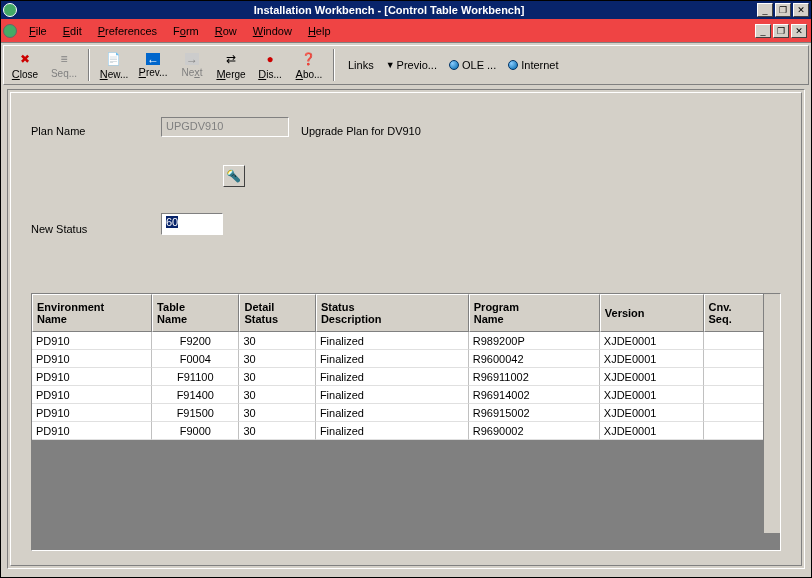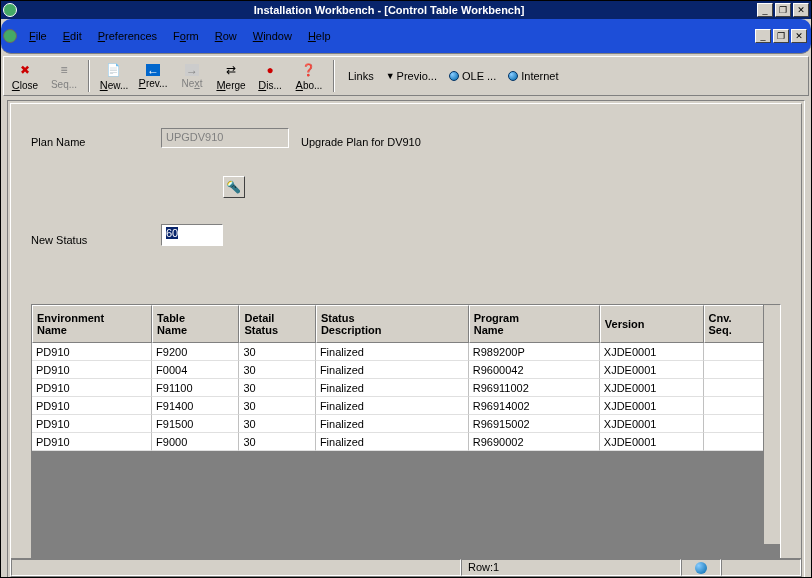--- a/index.html
+++ b/index.html
@@ -6,21 +6,21 @@
 body { background: #d4d0c8; width: 812px; height: 578px; overflow: hidden; border: 1px solid #000; }
 
 
 .titlebar { background: linear-gradient(#08246b, #08246b); color: #fff; height: 18px; display: flex; align-items: center; padding: 0 2px; text-align: center; }
 .titlebar .icon { width: 14px; height: 14px; background: #4a6; border-radius: 50%; margin-right: 4px; border: 1px solid #fff; }
 .titlebar .title { flex: 1; font-weight: bold; }
 .titlebar .winbtns { display: flex; gap: 2px; }
 .titlebar .winbtn { width: 16px; height: 14px; background: #d4d0c8; border: 1px solid #fff; border-right-color: #404040; border-bottom-color: #404040; font-size: 9px; display: flex; align-items: center; justify-content: center; color: #000; cursor: default; font-family: Arial; }
 
 
-.menubar { background: #1d4ed8; height: 35px; display: flex; align-items: center; padding: 0 2px; border-bottom: 1px solid #808080; border-radius: 10px; }
+.menubar { background: #ef4444; height: 24px; display: flex; align-items: center; padding: 0 2px; border-bottom: 1px solid #808080; }
 .menubar .menuicon { width: 14px; height: 14px; background: #4a6; border-radius: 50%; margin-right: 4px; border: 1px solid #666; }
 .menubar .menuitem { padding: 2px 8px; cursor: default; }
 .menubar .menuitem u { text-decoration: underline; }
 .menubar .spacer { flex: 1; }
 .menubar .mdibtns { display: flex; gap: 2px; margin-right: 2px; }
 .menubar .mdibtn { width: 16px; height: 14px; background: #d4d0c8; border: 1px solid #fff; border-right-color: #404040; border-bottom-color: #404040; font-size: 9px; display: flex; align-items: center; justify-content: center; cursor: default; }
 
 
 .toolbar { background: #d4d0c8; height: 40px; border: 1px solid #fff; border-right-color: #808080; border-bottom-color: #808080; margin: 2px; display: flex; align-items: center; padding: 2px; gap: 1px; }
 .toolbtn { width: 38px; height: 34px; display: flex; flex-direction: column; align-items: center; justify-content: center; border: 1px solid transparent; cursor: default; }
@@ -60,21 +60,21 @@
 
 .statusbar { position: absolute; bottom: 0; left: 0; right: 0; height: 18px; background: #d4d0c8; border-top: 1px solid #808080; display: flex; }
 .statusbar .panel { border: 1px solid #808080; border-right-color: #fff; border-bottom-color: #fff; padding: 1px 6px; }
 .statusbar .p1 { flex: 1; }
 .statusbar .p2 { width: 220px; }
 .statusbar .p3 { width: 40px; display: flex; align-items: center; justify-content: center; }
 .statusbar .p4 { width: 80px; }
 .globeicon { width: 12px; height: 12px; border-radius: 50%; background: radial-gradient(circle at 30% 30%, #8cf, #06a); }
 
 
-.c1 { width: 110px; } .c2 { width: 80px; } .c3 { width: 70px; } .c4 { width: 140px; } .c5 { width: 120px; } .c6 { width: 95px; } .c7 { width: 70px; }
+.c1 { width: 110px; } .c2 { width: 80px; text-align: center; } .c3 { width: 70px; } .c4 { width: 140px; } .c5 { width: 120px; } .c6 { width: 95px; } .c7 { width: 70px; }
 </style>
 </head>
 <body>
 
 <div class="titlebar">
   <div class="icon"></div>
   <div class="title">Installation Workbench - [Control Table Workbench]</div>
   <div class="winbtns">
     <div class="winbtn">_</div>
     <div class="winbtn">❐</div>
@@ -233,22 +233,14 @@
             <div class="gc c3">30</div>
             <div class="gc c4">Finalized</div>
             <div class="gc c5">R9690002</div>
             <div class="gc c6">XJDE0001</div>
             <div class="gc c7 num">90</div>
           </div>
         </div>
       <div class="gridscroll"></div>
     </div>
 
-    <div class="statusbar">
-      <div class="panel p1"></div>
-      <div class="panel p2">Row:1</div>
-      <div class="panel p3">
-          <div class="globeicon"></div>
-        </div>
-      <div class="panel p4"></div>
-    </div>
   </div>
 </div>
 
 </body></html>

